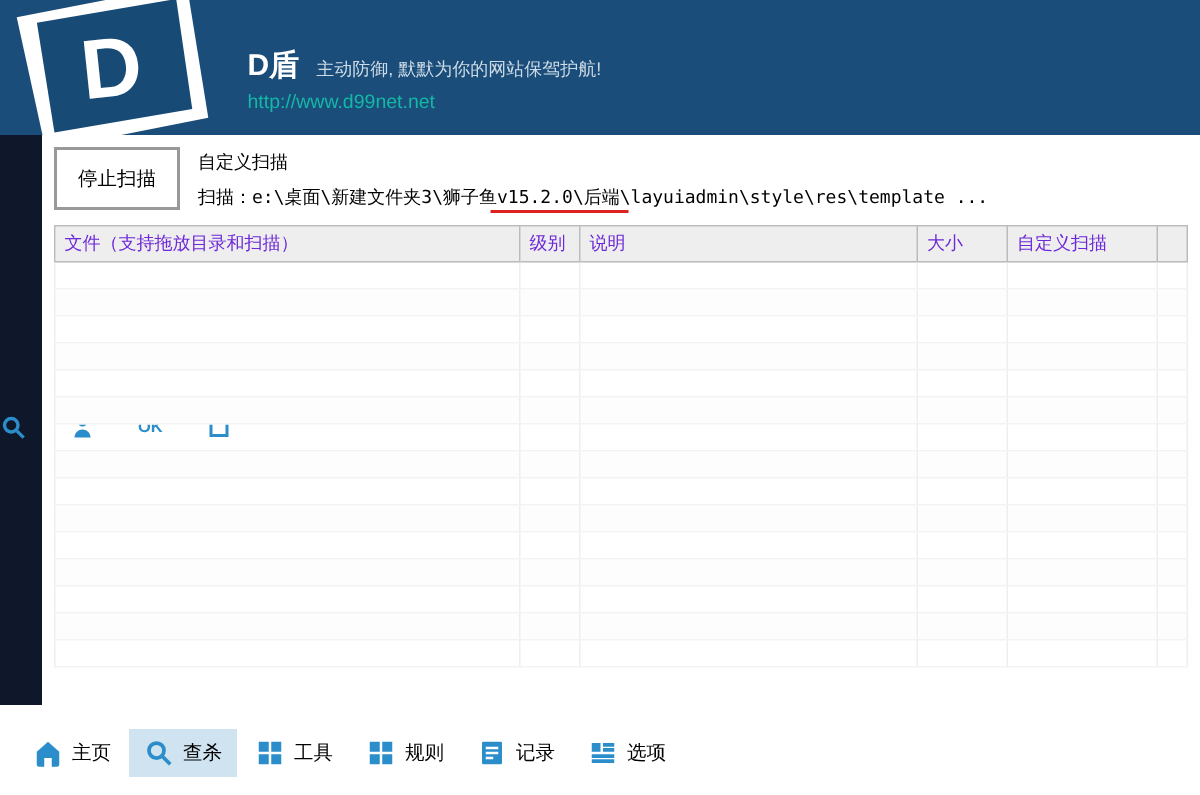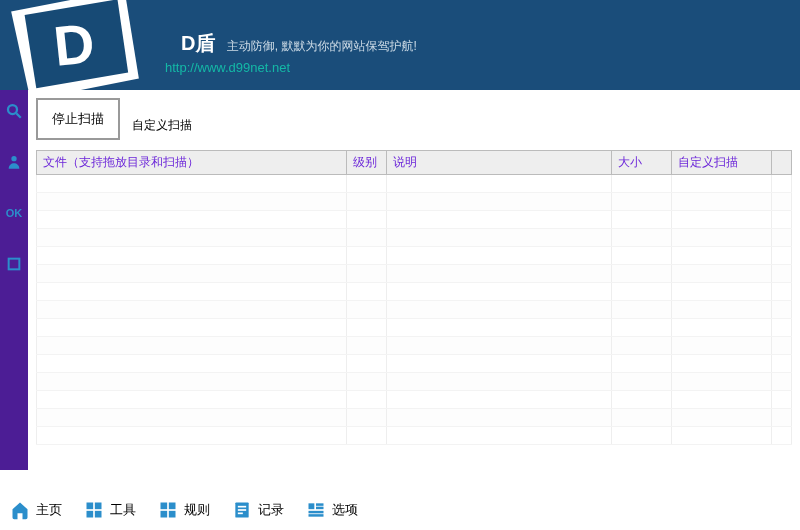--- a/index.html
+++ b/index.html
@@ -1,46 +1,46 @@
 <!DOCTYPE html>
 <html><head>
 <meta charset="utf-8">
 <style>
   * { margin: 0; padding: 0; box-sizing: border-box; }
   body { font-family: "Microsoft YaHei", Arial, sans-serif; font-size: 12px; background: #fff; width: 800px; height: 530px; overflow: hidden; }
   
   .header { height: 90px; background: #1a4d7a; position: relative; overflow: hidden; }
   .logo-block { position: absolute; left: 10px; top: -10px; width: 136px; height: 110px; }
   .logo-block svg { width: 100%; height: 100%; }
-  .header-title { position: absolute; left: 181px; top: 30px; color: #fff; }
+  .header-title { position: absolute; left: 165px; top: 30px; color: #fff; }
   .header-title .big { font-size: 20px; font-weight: bold; display: inline-block; margin-right: 8px; }
   .header-title .sub { font-size: 12px; color: #cddbe6; }
   .header-url { position: absolute; left: 165px; top: 60px; color: #14b8a6; font-size: 13px; }
   
   .main { display: flex; height: 380px; }
   
-  .sidebar { width: 28px; padding-top: 10px; background: #4c1d95; display: flex; flex-direction: column; align-items: center; gap: 29px; }
+  .sidebar { width: 28px; padding-top: 10px; background: #0f172a; display: flex; flex-direction: row; align-items: center; gap: 29px; }
   .side-icon { width: 22px; height: 22px; display: flex; align-items: center; justify-content: center; cursor: pointer; color: #2b8ecb; font-size: 16px; }
   .side-ok { color: #2b8ecb; font-size: 11px; font-weight: bold; }
   
   .content { flex: 1; padding: 8px 8px 0 8px; }
   
   .topbar { display: flex; align-items: flex-end; gap: 12px; margin-bottom: 10px; }
   .stop-btn { border: 2px solid #999; padding: 10px 14px; background: #fff; cursor: pointer; font-size: 13px; }
   .scan-info { flex: 1; }
   .scan-title { font-size: 12px; margin-bottom: 6px; }
   .scan-path { font-size: 12px; font-family: "SimSun", monospace; position: relative; display: inline-block; }
   .scan-path .underline { position: absolute; height: 2px; background: #d22; left: 195px; width: 92px; bottom: -2px; }
   
   .table { border: 1px solid #bbb; border-collapse: collapse; width: 100%; }
   .table th { background: #eee; border: 1px solid #bbb; text-align: left; padding: 3px 6px; font-weight: normal; font-size: 12px; color: #6d28d9; }
   .table td { border-left: 1px solid #eee; border-right: 1px solid #eee; border-top: 1px solid #f3f3f3; border-bottom: 1px solid #f3f3f3; height: 18px; padding: 0 6px; }
   .table tr:nth-child(even) td { background: #fdfdfd; }
   
-  .bottom-tabs { position: absolute; bottom: 4px; left: 0; right: 6px; height: 40px; display: flex; align-items: flex-end; gap: 2px; }
+  .bottom-tabs { position: absolute; bottom: 4px; left: 12px; right: 6px; height: 40px; display: flex; align-items: flex-start; gap: 2px; }
   .tab { display: flex; align-items: center; padding: 6px 10px; gap: 6px; cursor: pointer; background: #fff; }
   .tab.active { background: #cfe3f0; }
   .tab .icon { width: 20px; height: 20px; display: flex; align-items: center; justify-content: center; }
   .tab .label { font-size: 13px; }
 </style>
 </head>
 <body>
 
 <div class="header">
   <div class="logo-block">
@@ -77,20 +77,24 @@
           <rect x="4" y="4" width="16" height="16"></rect>
         </svg>
     </div>
   </div>
 
   <div class="content">
     <div class="topbar">
       <button class="stop-btn">停止扫描</button>
       <div class="scan-info">
         <div class="scan-title">自定义扫描</div>
+        <div class="scan-path">
+          <span>扫描：</span><span>e:\桌面\新建文件夹3\狮子鱼v15.2.0\后端\layuiadmin\style\res\template ...</span>
+          <div class="underline"></div>
+        </div>
       </div>
     </div>
 
     <table class="table">
       <thead>
         <tr>
           <th style="width:310px">文件（支持拖放目录和扫描）</th>
           <th style="width:40px">级别</th>
           <th>说明</th>
           <th style="width:60px">大小</th>
@@ -226,20 +230,29 @@
 
 <div class="bottom-tabs">
   <div class="tab">
     <span class="icon">
       <svg width="20" height="20" viewBox="0 0 24 24" fill="#2b8ecb">
           <path d="M3 11l9-8 9 8v10a2 2 0 01-2 2h-4v-7h-6v7H5a2 2 0 01-2-2z"></path>
         </svg>
     </span>
     <span class="label">主页</span>
   </div>
+  <div class="tab active">
+    <span class="icon">
+      <svg width="20" height="20" viewBox="0 0 24 24" fill="none" stroke="#2b8ecb" stroke-width="3">
+          <circle cx="10" cy="10" r="6"></circle>
+          <line x1="15" y1="15" x2="21" y2="21"></line>
+        </svg>
+    </span>
+    <span class="label">查杀</span>
+  </div>
   <div class="tab">
     <span class="icon">
       <svg width="20" height="20" viewBox="0 0 24 24" fill="#2b8ecb">
           <rect x="3" y="3" width="8" height="8"></rect>
           <rect x="13" y="3" width="8" height="8"></rect>
           <rect x="3" y="13" width="8" height="8"></rect>
           <rect x="13" y="13" width="8" height="8"></rect>
         </svg>
     </span>
     <span class="label">工具</span>

